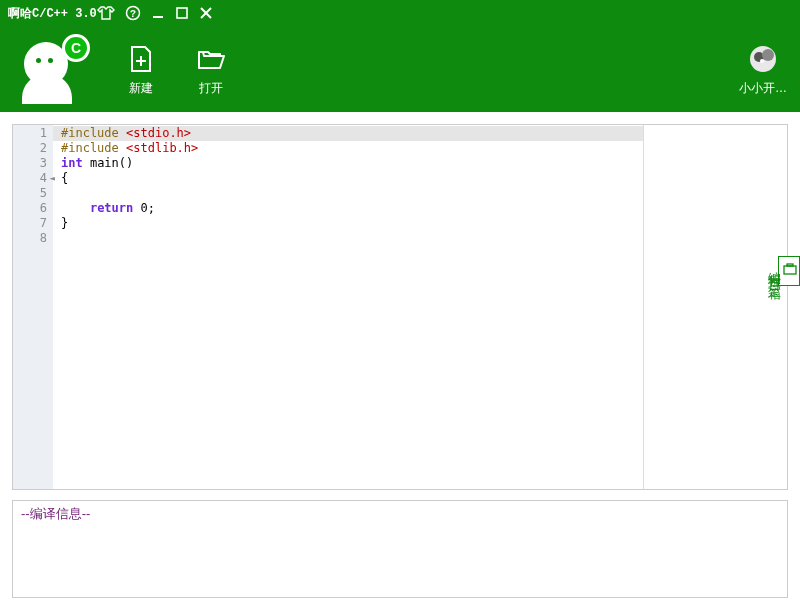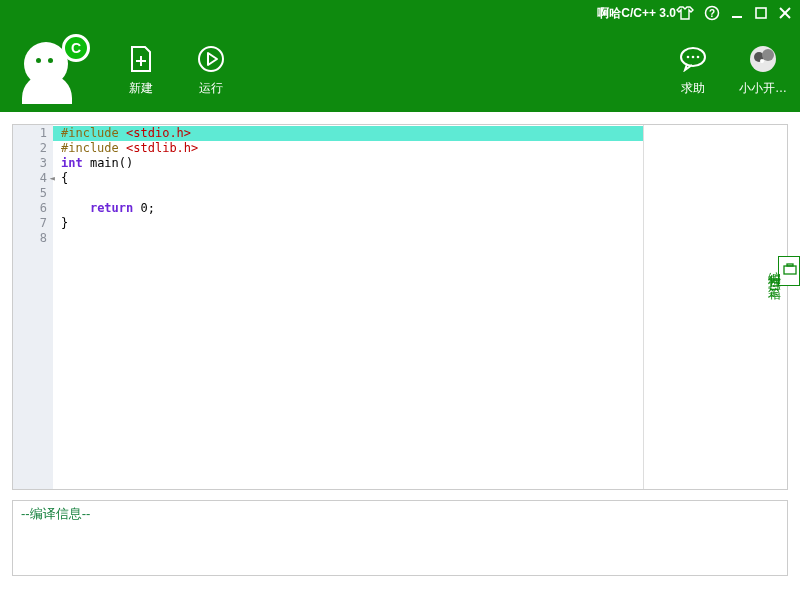--- a/index.html
+++ b/index.html
@@ -4,22 +4,22 @@
 <style>
 * { margin: 0; padding: 0; box-sizing: border-box; }
 body {
   width: 800px; height: 600px;
   font-family: "Microsoft YaHei", Arial, sans-serif;
   background: #fff; overflow: hidden;
   position: relative;
 }
 .titlebar {
   background: #0e8a0e; height: 26px;
-  display: flex; align-items: center; justify-content: flex-end;
-  padding: 0 8px; color: #fff;
+  display: flex; align-items: center; justify-content: flex-start;
+  padding: 0 8px; color: #fff; font-family: Liberation Mono, monospace;
 }
 .title { font-size: 12px; font-weight: bold; }
 .win-controls { display: flex; gap: 10px; align-items: center; }
 .win-controls span { cursor: pointer; display: inline-flex; }
 .toolbar {
   background: #0e8a0e; height: 86px;
   display: flex; align-items: center;
   padding: 0 14px;
 }
 .avatar-wrap {
@@ -72,28 +72,28 @@
   content: "◄"; position: absolute; right: -2px; top: 0;
   font-size: 9px; color: #888;
 }
 .editor-code {
   flex: 0 0 590px; font-family: Consolas, monospace;
   font-size: 12px; padding-top: 1px; padding-left: 8px;
   white-space: pre;
 }
 .editor-code .cline { height: 15px; line-height: 15px; }
 .editor-side { flex: 1; border-left: 1px solid #ddd; }
-.hl-li1 { background: #5eead4; margin-left: -8px; padding-left: 8px; }
+.hl-li1 { background: #e5e5e5; margin-left: -8px; padding-left: 8px; }
 .kw-pre { color: #8b6914; }
 .kw-inc { color: #c00000; }
 .kw-type { color: #6d28d9; font-weight: bold; }
 .compile-panel {
   margin-top: 10px; border: 1px solid #ccc;
-  height: 76px; padding: 4px 8px; font-size: 13px;
-  color: #15803d;
+  height: 98px; padding: 4px 8px; font-size: 13px;
+  color: #701a75;
 }
 .side-tab {
   position: absolute; right: 0; top: 256px;
   width: 22px; border: 1px solid #0e8a0e;
   background: #fff; color: #0e8a0e;
   text-align: center; font-size: 13px;
   padding: 4px 2px; cursor: pointer;
   writing-mode: vertical-rl; letter-spacing: 4px;
   display: flex; flex-direction: column; align-items: center;
 }
@@ -151,41 +151,28 @@
             <path d="M5 3 L18 3 L23 8 L23 27 L5 27 Z" fill="none" stroke="#fff" stroke-width="2"></path>
             <line x1="14" y1="12" x2="14" y2="22" stroke="#fff" stroke-width="2"></line>
             <line x1="9" y1="17" x2="19" y2="17" stroke="#fff" stroke-width="2"></line>
           </svg>
       </div>
       <div class="tlabel">新建</div>
     </div>
     <div class="tbtn">
       <div class="ticon">
         <svg width="30" height="30" viewBox="0 0 30 30">
-            <circle cx="15" cy="15" r="12" fill="none" stroke="#fff" stroke-width="2"></circle>
-            <path d="M12 9 L21 15 L12 21 Z" fill="none" stroke="#fff" stroke-width="2" stroke-linejoin="round"></path>
+            <path d="M3 8 L3 24 L24 24 L28 12 L8 12 L7 8 Z M3 8 L12 8 L14 10 L24 10 L24 12" fill="none" stroke="#fff" stroke-width="2" stroke-linejoin="round"></path>
           </svg>
       </div>
-      <div class="tlabel">运行</div>
+      <div class="tlabel">打开</div>
     </div>
   </div>
   <div class="toolbar-spacer"></div>
   <div class="toolbar-right">
-    <div class="tbtn">
-      <div class="ticon">
-        <svg width="30" height="26" viewBox="0 0 30 26">
-            <ellipse cx="15" cy="11" rx="12" ry="9" fill="none" stroke="#fff" stroke-width="2"></ellipse>
-            <path d="M9 18 L7 24 L14 19" fill="none" stroke="#fff" stroke-width="2"></path>
-            <circle cx="10" cy="11" r="1.3" fill="#fff"></circle>
-            <circle cx="15" cy="11" r="1.3" fill="#fff"></circle>
-            <circle cx="20" cy="11" r="1.3" fill="#fff"></circle>
-          </svg>
-      </div>
-      <div class="tlabel">求助</div>
-    </div>
     <div class="tbtn">
       <div class="ticon">
         <svg width="30" height="30" viewBox="0 0 30 30">
             <circle cx="15" cy="15" r="13" fill="#e8e8e8"></circle>
             <circle cx="11" cy="13" r="5" fill="#555"></circle>
             <circle cx="20" cy="11" r="6" fill="#888"></circle>
             <circle cx="14" cy="17" r="2" fill="#fff"></circle>
           </svg>
       </div>
       <div class="tlabel">小小开心...</div>

